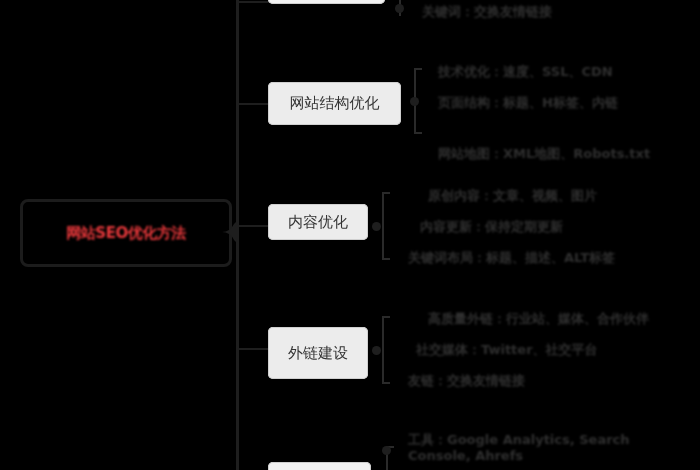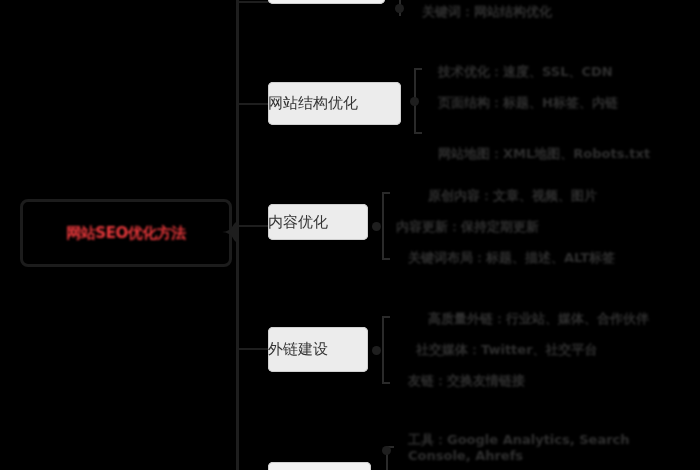--- a/index.html
+++ b/index.html
@@ -55,20 +55,21 @@
       background: #1e1e1e;
     }
     
     .branch-node {
       position: absolute;
       background: #ececec;
       border-radius: 5px;
       box-sizing: border-box;
       display: flex;
       align-items: center;
+      justify-content: center;
       color: #333;
       font-size: 15px;
       white-space: nowrap;
       box-shadow: 0 0 0 1px #cfcfcf inset;
     }
     
     .bracket {
       position: absolute;
       width: 12px;
     }
@@ -125,21 +126,21 @@
     <svg style="position:absolute;left:238px;top:0;width:32px;height:10px">
       <path d="M0 2 L32 2" stroke="#1e1e1e" stroke-width="2"></path>
     </svg>
     <div class="branch-node" style="left:268px; top:-14px; width:117px; height:18px; background:#f2f2f2;">
       <span></span>
     </div>
     <div class="bracket" style="left:395px; top:0; height:16px;">
       <div class="bar"></div>
       <div class="knob" style="top:4px;"></div>
     </div>
-    <div class="leaf" style="left:422px; top:4px;">关键词：网站结构优化</div>
+    <div class="leaf" style="left:422px; top:4px;">关键词：交换友情链接</div>
   </div>
 
   <div>
     <svg style="position:absolute;left:238px;top:102px;width:32px;height:4px">
       <path d="M0 2 L32 2" stroke="#1e1e1e" stroke-width="2"></path>
     </svg>
     <div class="branch-node" style="left:268px; top:82px; width:133px; height:43px;">
       <span>网站结构优化</span>
     </div>
     <div class="bracket" style="left:410px; top:68px; height:66px;">
@@ -160,29 +161,29 @@
     <div class="branch-node" style="left:268px; top:204px; width:100px; height:36px;">
       <span>内容优化</span>
     </div>
     <div class="bracket" style="left:378px; top:192px; height:68px;">
       <div class="bar"></div>
       <div class="tick" style="top:0;"></div>
       <div class="tick" style="bottom:0;"></div>
       <div class="knob" style="top:30px; left:-6px;"></div>
     </div>
     <div class="leaf" style="left:408px; top:188px;margin-left:20px;">原创内容：文章、视频、图片</div>
-    <div class="leaf" style="left:396px; top:219px;">内容更新：保持定期更新</div>
+    <div class="leaf" style="left:420px; top:219px;">内容更新：保持定期更新</div>
     <div class="leaf" style="left:408px; top:250px;">关键词布局：标题、描述、ALT标签</div>
   </div>
 
   <div>
     <svg style="position:absolute;left:238px;top:347px;width:32px;height:4px">
       <path d="M0 2 L32 2" stroke="#1e1e1e" stroke-width="2"></path>
     </svg>
-    <div class="branch-node" style="left:268px; top:327px; width:100px; height:45px;">
+    <div class="branch-node" style="left:268px; top:327px; width:100px; height:52px;">
       <span>外链建设</span>
     </div>
     <div class="bracket" style="left:378px; top:316px; height:68px;">
       <div class="bar"></div>
       <div class="tick" style="top:0;"></div>
       <div class="tick" style="bottom:0;"></div>
       <div class="knob" style="top:30px; left:-6px;"></div>
     </div>
     <div class="leaf" style="left:408px; top:311px;margin-left:20px;">高质量外链：行业站、媒体、合作伙伴</div>
     <div class="leaf" style="left:408px; top:342px;margin-left:8px;">社交媒体：Twitter、社交平台</div>

